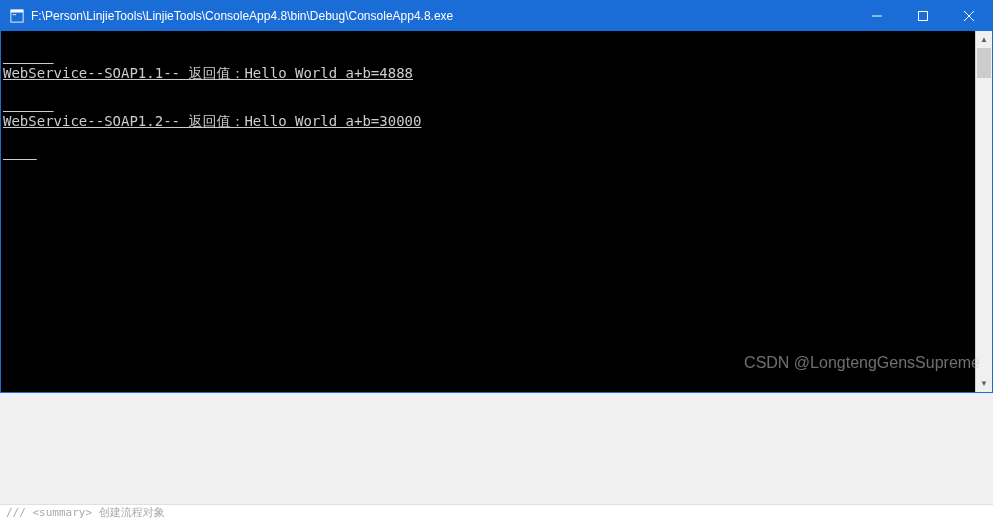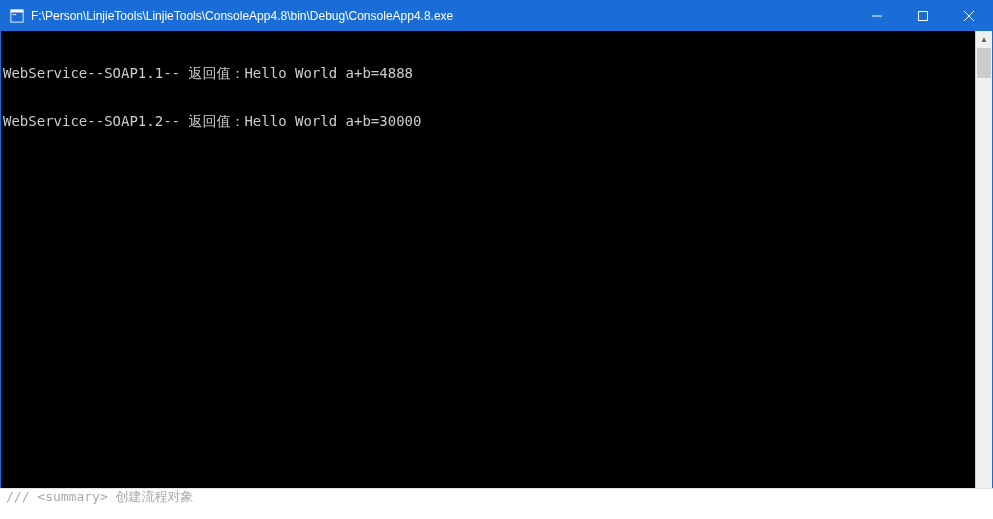--- a/index.html
+++ b/index.html
@@ -10,21 +10,21 @@
     body {
       width: 993px;
       height: 519px;
       font-family: "Segoe UI", Tahoma, sans-serif;
       background: #f0f0f0;
       position: relative;
       overflow: hidden;
     }
     .window {
       width: 993px;
-      height: 519px;
+      height: 393px;
       background: #ffffff;
       display: flex;
       flex-direction: column;
       border: 1px solid #1a6dd6;
     }
     .titlebar {
       height: 30px;
       background: #1a6dd6;
       display: flex;
       align-items: center;
@@ -71,20 +71,21 @@
     }
     .console-content {
       flex: 1;
       padding: 2px 0 0 2px;
       font-family: "NSimSun", "SimSun", Consolas, monospace;
       font-size: 14px;
       line-height: 16px;
       color: #cccccc;
       white-space: pre;
       overflow: hidden;
+      text-decoration: underline;
     }
     .console-content .line {
       display: block;
     }
     .scrollbar-vertical {
       width: 17px;
       background: #f0f0f0;
       position: relative;
       border-left: 1px solid #d0d0d0;
     }
@@ -115,24 +116,24 @@
       color: rgba(200,200,200,0.55);
       font-size: 16px;
       font-family: Arial, sans-serif;
       pointer-events: none;
     }
     .bottom-bg {
       position: absolute;
       bottom: 0;
       left: 0;
       right: 0;
-      height: 31px;
+      height: 15px;
       background: #ffffff;
       color: #aaaaaa;
-      font-size: 13px;
+      font-size: 11px;
       font-family: Consolas, monospace;
       padding-left: 6px;
       line-height: 15px;
       overflow: hidden;
       white-space: pre;
       border-top: 1px solid #e0e0e0;
     }
   </style>
 </head>
 <body>
@@ -170,16 +171,17 @@
   <div class="console-area">
     <div class="console-content">
       <span class="line">WebService--SOAP1.1-- 返回值：Hello World a+b=4888</span>
       <span class="line">WebService--SOAP1.2-- 返回值：Hello World a+b=30000</span>
     </div>
     <div class="scrollbar-vertical">
       <div class="scroll-arrow up">▲</div>
       <div class="scroll-thumb"></div>
       <div class="scroll-arrow down">▼</div>
     </div>
+    <div class="watermark">CSDN @LongtengGensSupreme</div>
   </div>
 </div>
 
 <div class="bottom-bg">/// &lt;summary&gt; 创建流程对象</div>
 
 </body></html>

